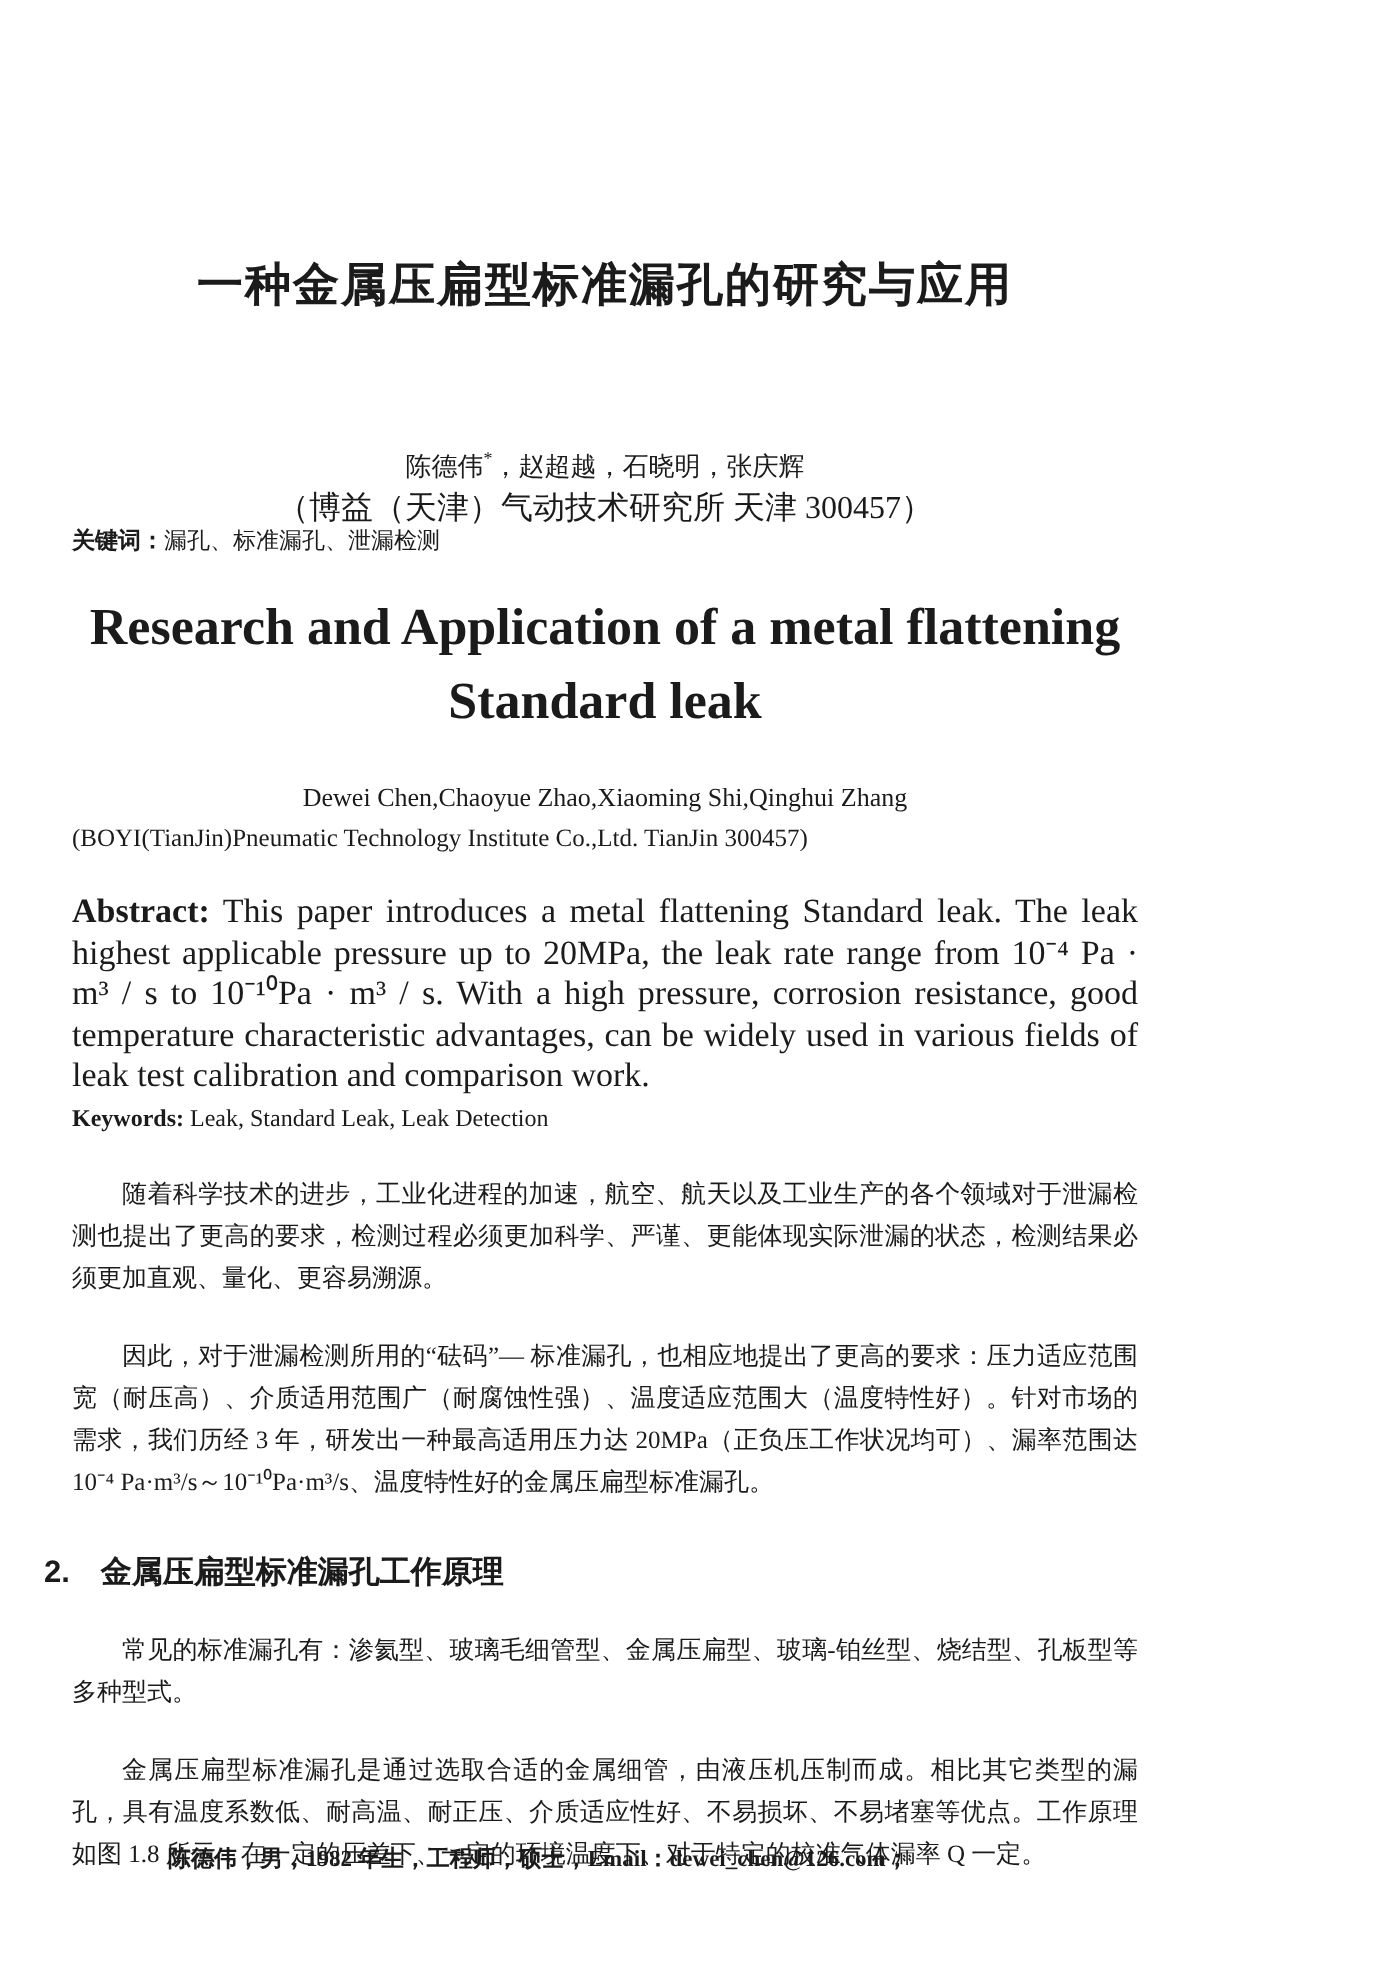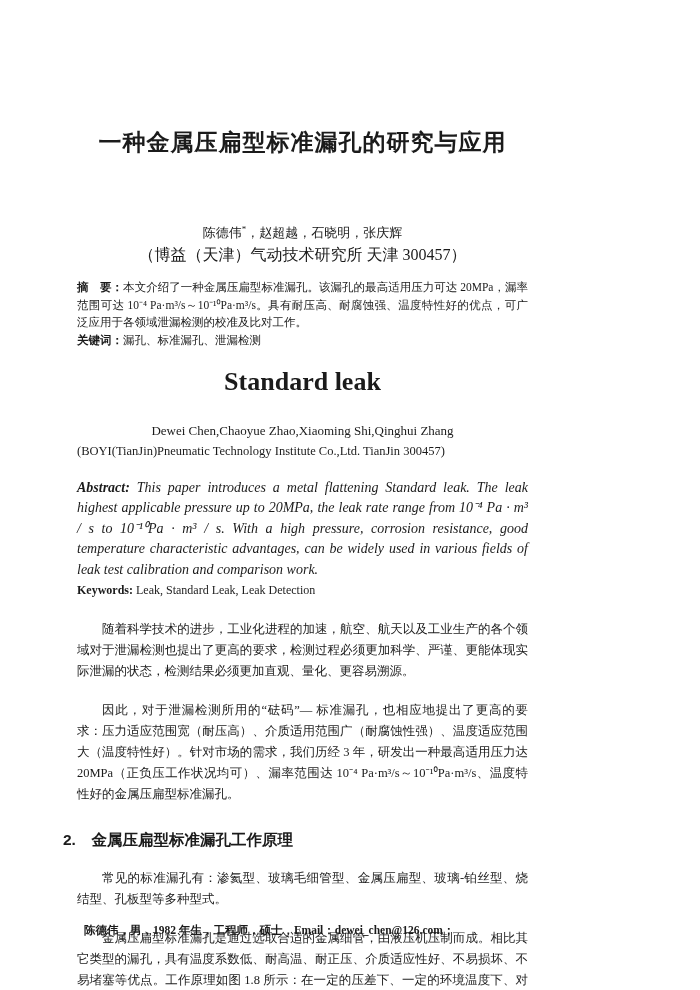--- a/index.html
+++ b/index.html
@@ -1,21 +1,21 @@
 <!DOCTYPE html>
 <html><head>
 <meta charset="utf-8">
 <style>
   html, body { margin: 0; padding: 0; background: #ffffff; }
   .page {
     position: relative;
     width: 605px;
     height: 990px;
     box-sizing: border-box;
-    padding: 0 77px;
+    padding: 0 36px;
     background: #ffffff;
     color: #1b1b1b;
     font-family: "Liberation Serif", serif;
     overflow: hidden;
   }
   .title-zh {
     margin: 0;
     padding-top: 126px;
     text-align: center;
     font-family: "Liberation Sans", sans-serif;
@@ -64,24 +64,23 @@
     line-height: 17px;
   }
   .affil-en {
     margin-top: 4px;
     text-align: left;
     font-size: 12.5px;
     line-height: 16px;
   }
   .abs-en {
     margin-top: 19px;
-    font-size: 14px;
+    font-size: 17px;
     line-height: 20.5px;
     text-align: justify;
-    font-style: italic;
   }
   .kw-en {
     font-size: 12px;
     line-height: 20.5px;
     text-align: left;
   }
   .lbl-en { font-weight: bold; }
   .sec-heading {
     margin: 24px 0 0 -14px;
     font-size: 15.5px;
@@ -110,25 +109,25 @@
 <body>
 
 <div class="page">
 
   <h1 class="title-zh">一种金属压扁型标准漏孔的研究与应用</h1>
 
   <div class="authors-zh"><span>陈德伟</span><sup>*</sup><span>，赵超越，石晓明，张庆辉</span></div>
 
   <div class="affil-zh">（博益（天津）气动技术研究所 天津 300457）</div>
 
-  <div class="abs-zh"><span class="lbl-zh">摘　要：</span><span>本文介绍了一种金属压扁型标准漏孔。该漏孔的最高适用压力可达 20MPa，漏率范围可达 10⁻⁴ Pa·m³/s～10⁻¹⁰Pa·m³/s。具有耐压高、耐腐蚀强、温度特性好的优点，可广泛应用于各领域泄漏检测的校准及比对工作。</span></div>
 
   <div class="kw-zh"><span class="lbl-zh">关键词：</span><span>漏孔、标准漏孔、泄漏检测</span></div>
 
   <h2 class="title-en">
+      <span style="display:block;">Research and Application of a metal flattening</span>
       <span style="display:block;">Standard leak</span>
     </h2>
 
   <div class="authors-en">Dewei Chen,Chaoyue Zhao,Xiaoming Shi,Qinghui Zhang</div>
 
   <div class="affil-en">(BOYI(TianJin)Pneumatic Technology Institute Co.,Ltd. TianJin 300457)</div>
 
   <div class="abs-en"><span class="lbl-en">Abstract:</span><span> This paper introduces a metal flattening Standard leak. The leak highest applicable pressure up to 20MPa, the leak rate range from 10⁻⁴ Pa · m³ / s to 10⁻¹⁰Pa · m³ / s. With a high pressure, corrosion resistance, good temperature characteristic advantages, can be widely used in various fields of leak test calibration and comparison work.</span></div>
 
   <div class="kw-en"><span class="lbl-en">Keywords:</span><span> Leak, Standard Leak, Leak Detection</span></div>

